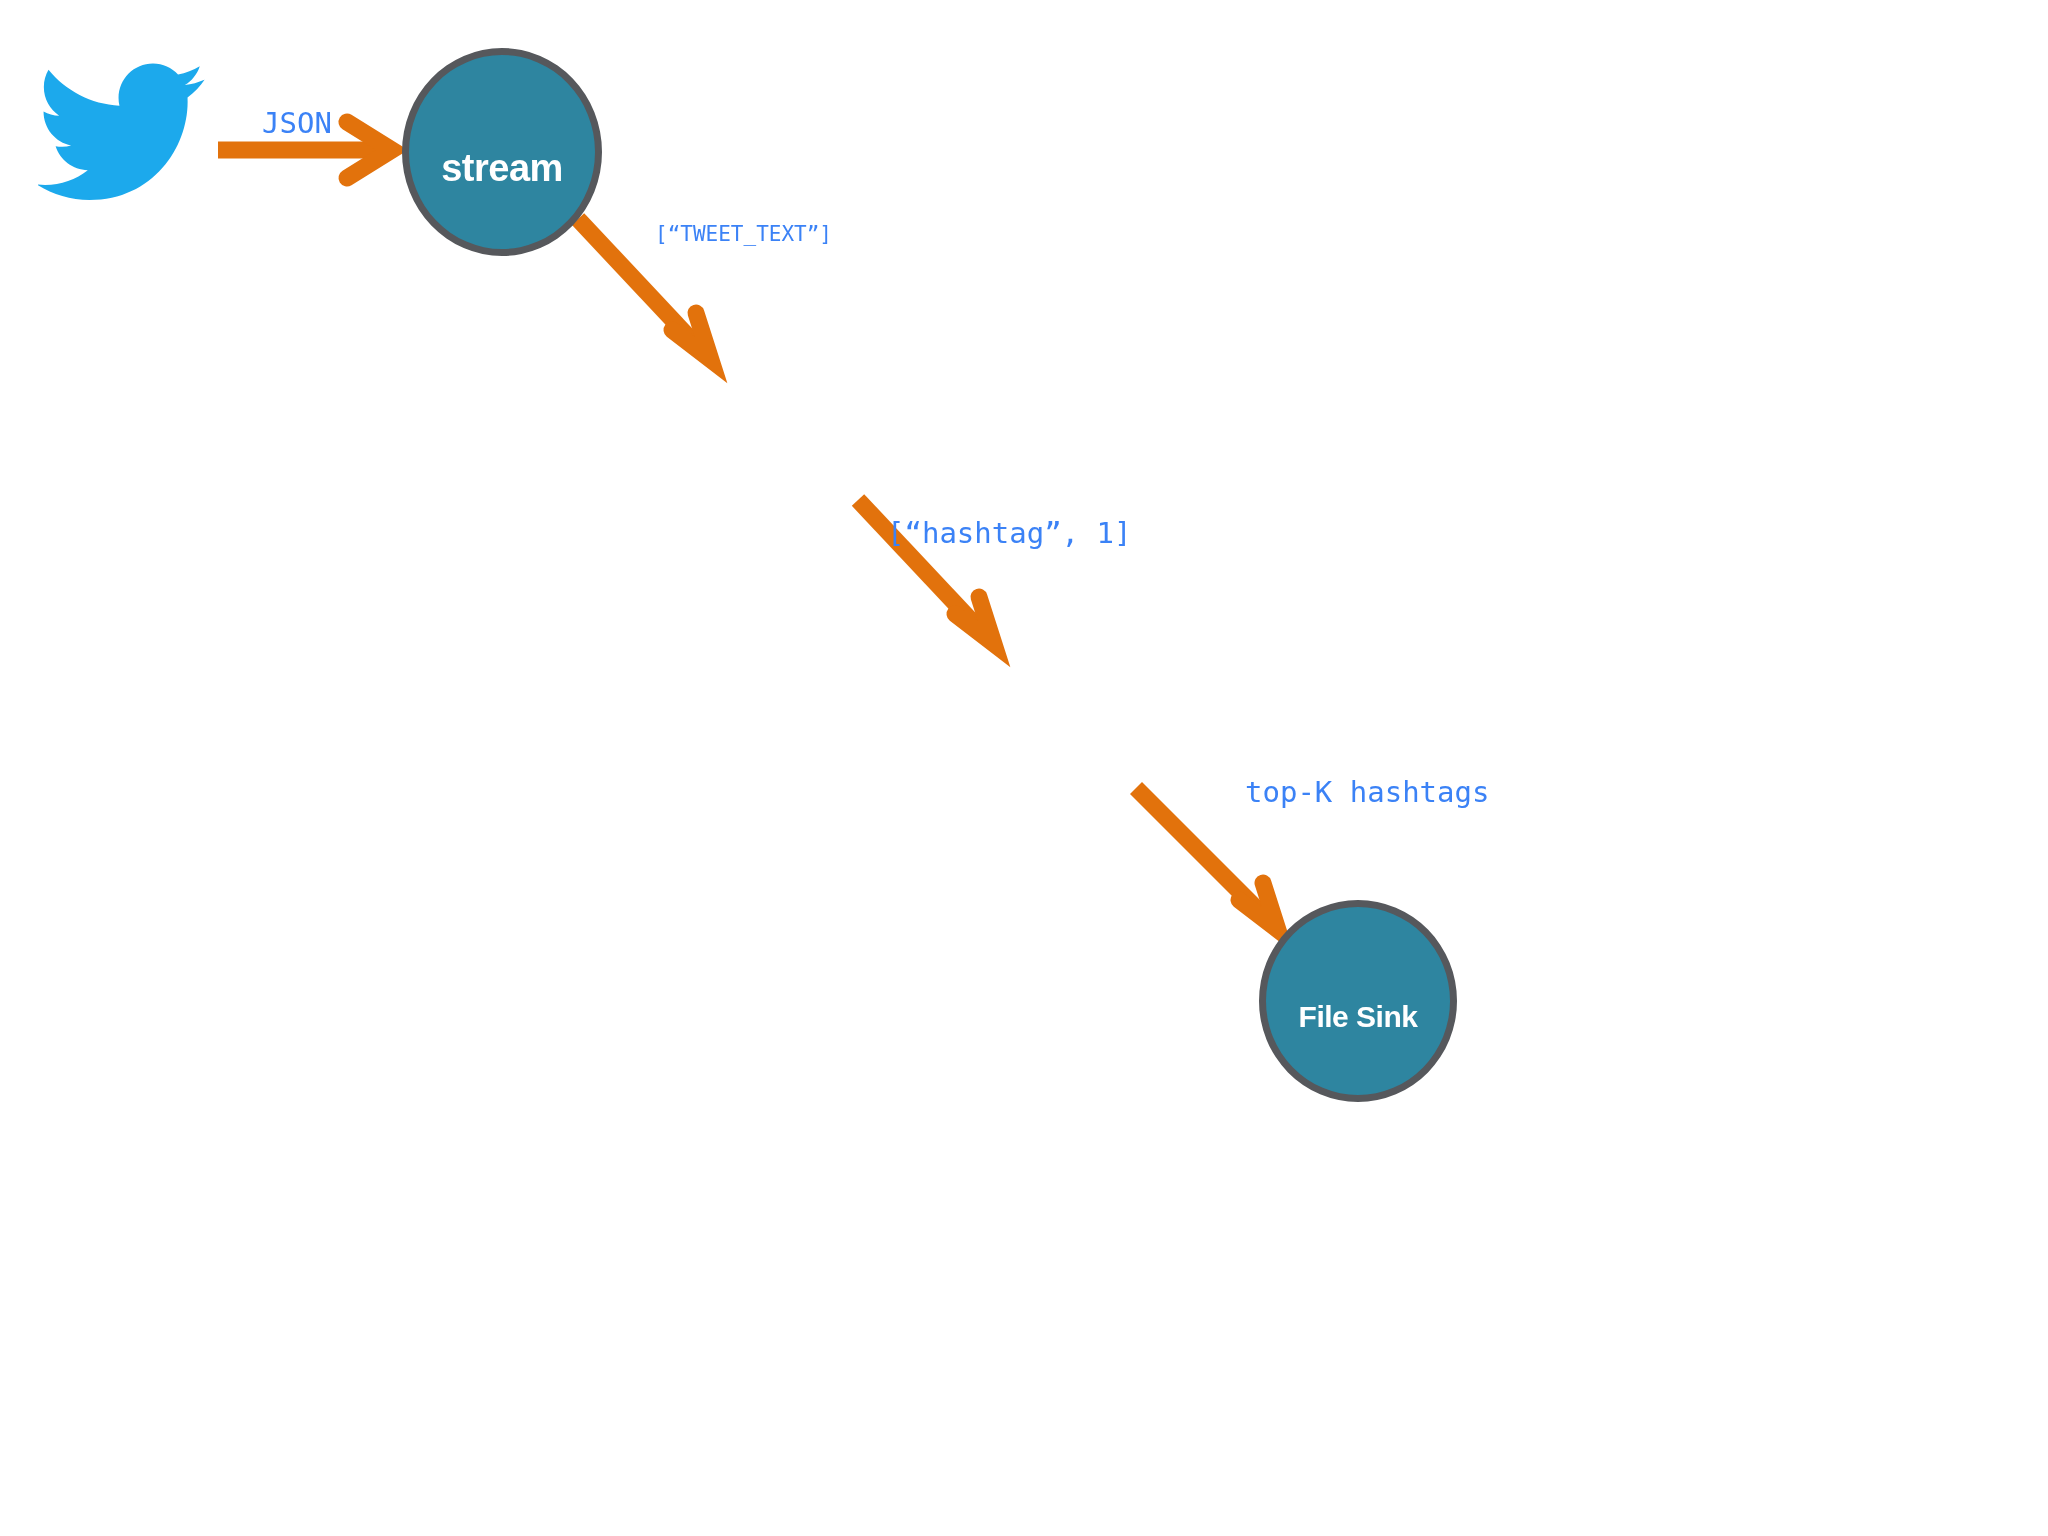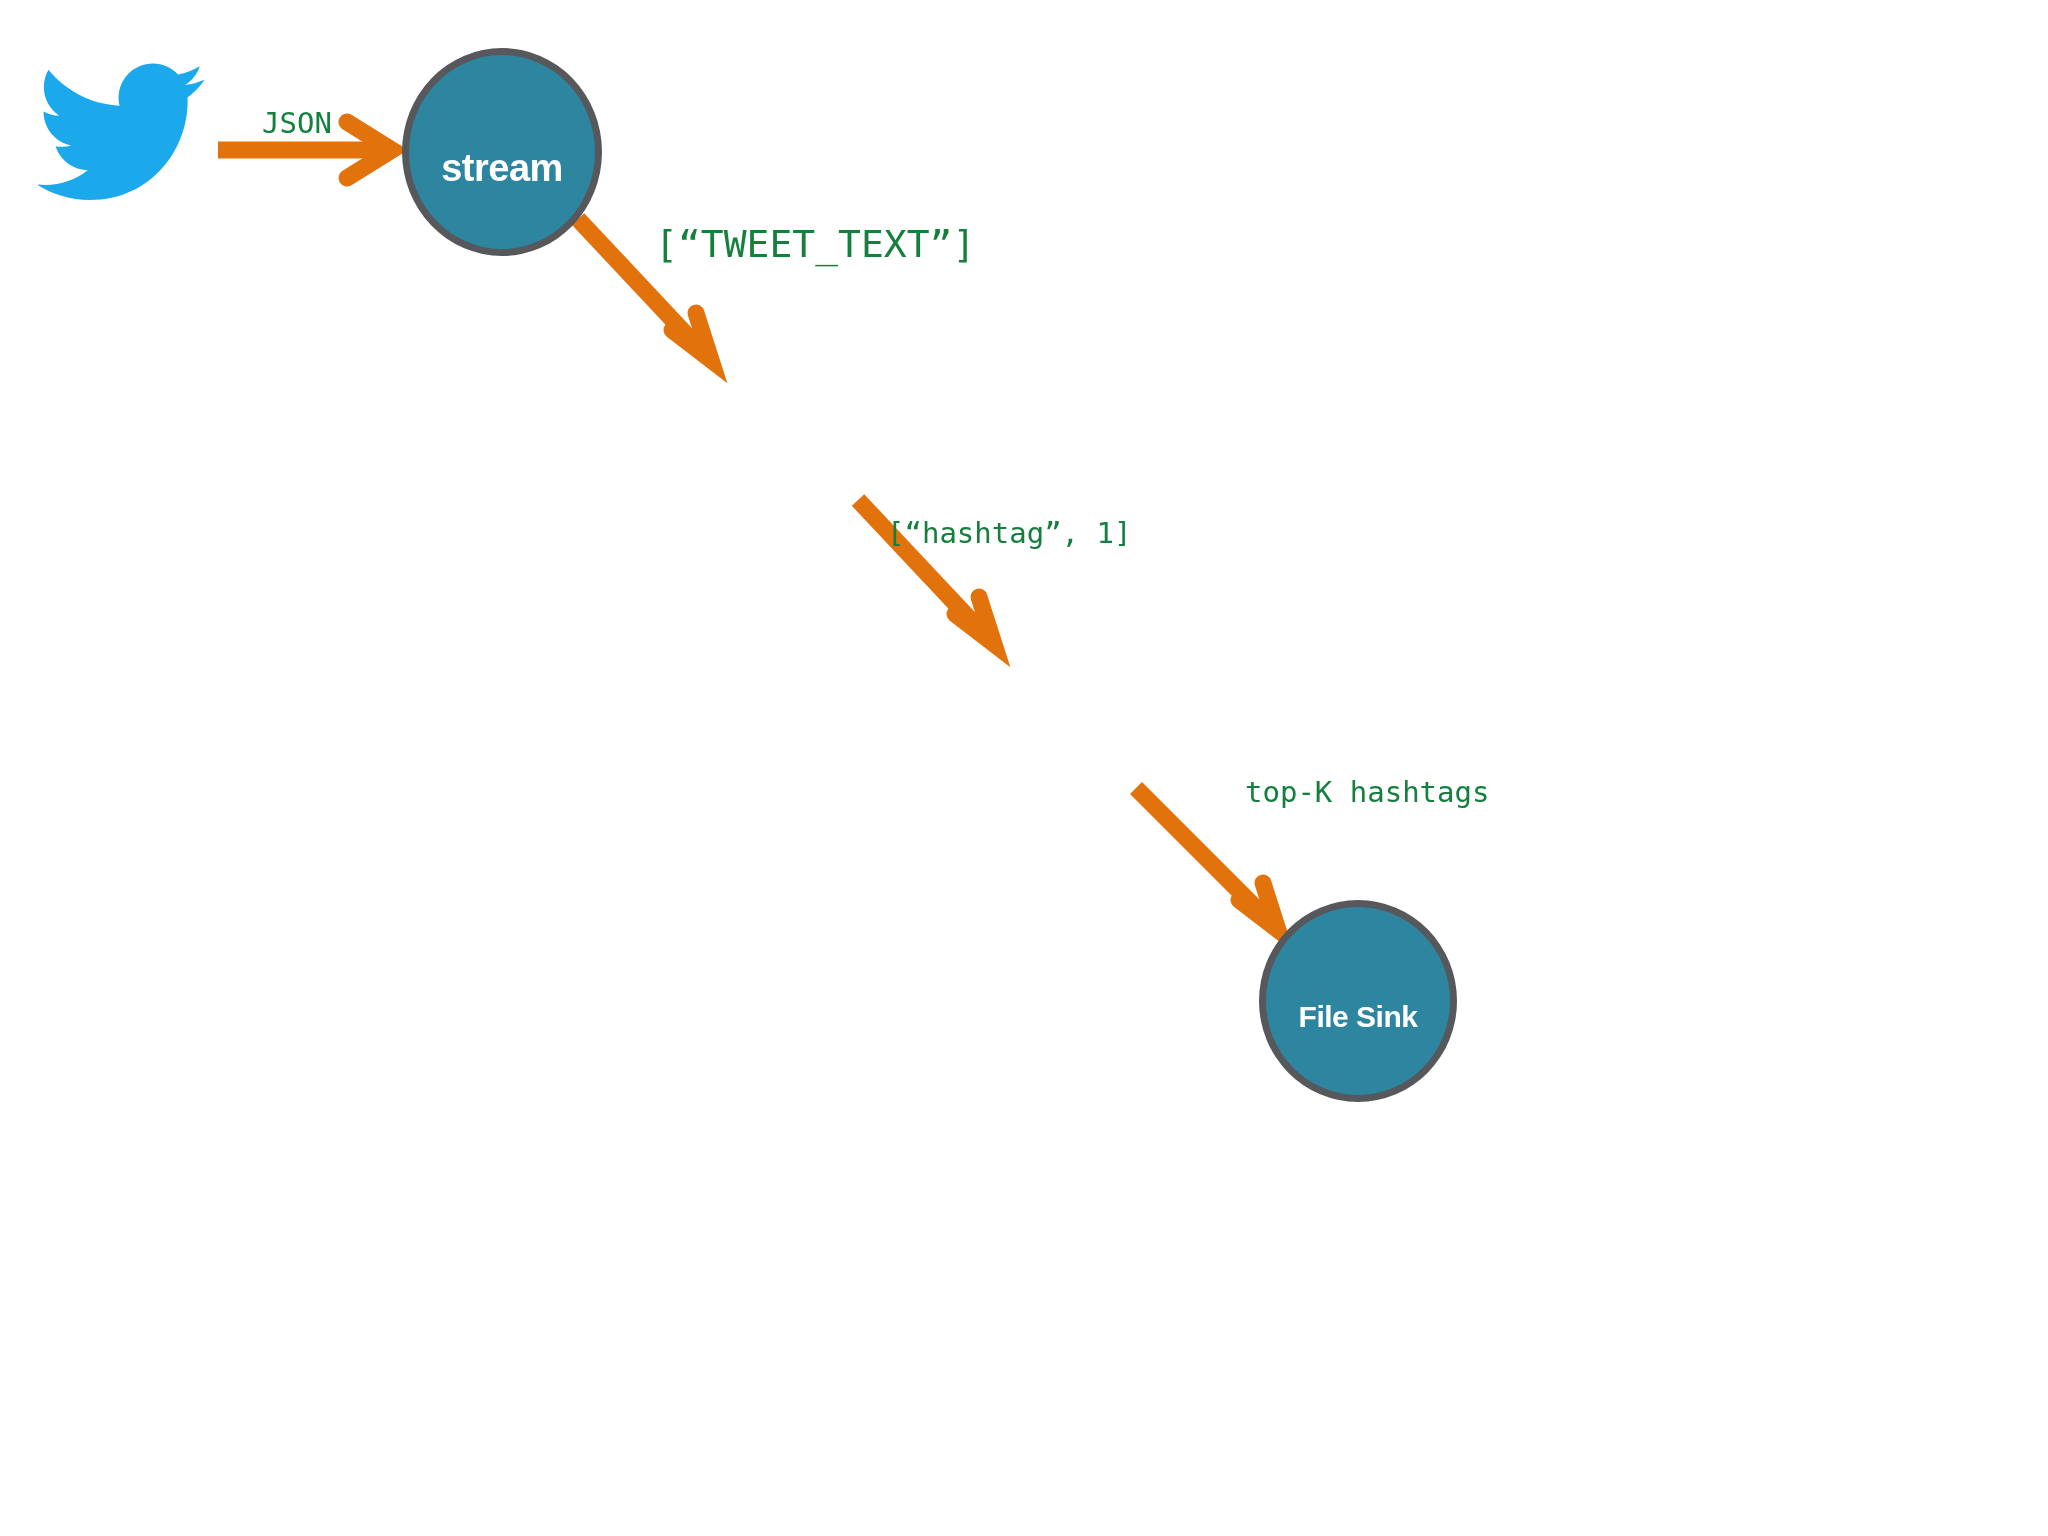--- a/index.html
+++ b/index.html
@@ -39,21 +39,21 @@
     letter-spacing: -0.5px;
   }
   .node-label {
     display: block;
     white-space: pre-line;
     padding: 0 6px;
     margin-top: 32px;
   }
   .edge-label {
     position: absolute;
-    color: #15803d;
+    color: #3b82f6;
     font-family: "DejaVu Sans Mono", "Liberation Mono", monospace;
     white-space: nowrap;
     letter-spacing: 0px;
   }
   #twitter-logo {
     position: absolute;
   }
 </style>
 </head>
 <body>
@@ -82,21 +82,21 @@
     </g>
 
     <g>
       <line x1="1136" y1="788" x2="1266" y2="918" stroke="#e2720c" stroke-width="17" stroke-linecap="butt"></line>
       <path d="M 1239 900 L 1278 930 L 1263 883" fill="none" stroke="#e2720c" stroke-width="17" stroke-linecap="round" stroke-linejoin="miter"></path>
     </g>
   </svg>
 
   <div class="edge-label" style="left:262px; top:106px; font-size:29px;">JSON</div>
 
-  <div class="edge-label" style="left:655px; top:222px; font-size:38px;">[“TWEET_TEXT”]</div>
+  <div class="edge-label" style="left:655px; top:222px; font-size:21px;">[“TWEET_TEXT”]</div>
 
   <div class="edge-label" style="left:887px; top:516px; font-size:29px;">[“hashtag”, 1]</div>
 
   <div class="edge-label" style="left:1245px; top:775px; font-size:29px;">top-K hashtags</div>
 
   <div class="node" style="left:402px; top:48px; width:200px; height:208px; font-size:38px;">
     <span class="node-label">stream</span>
   </div>
 
 

